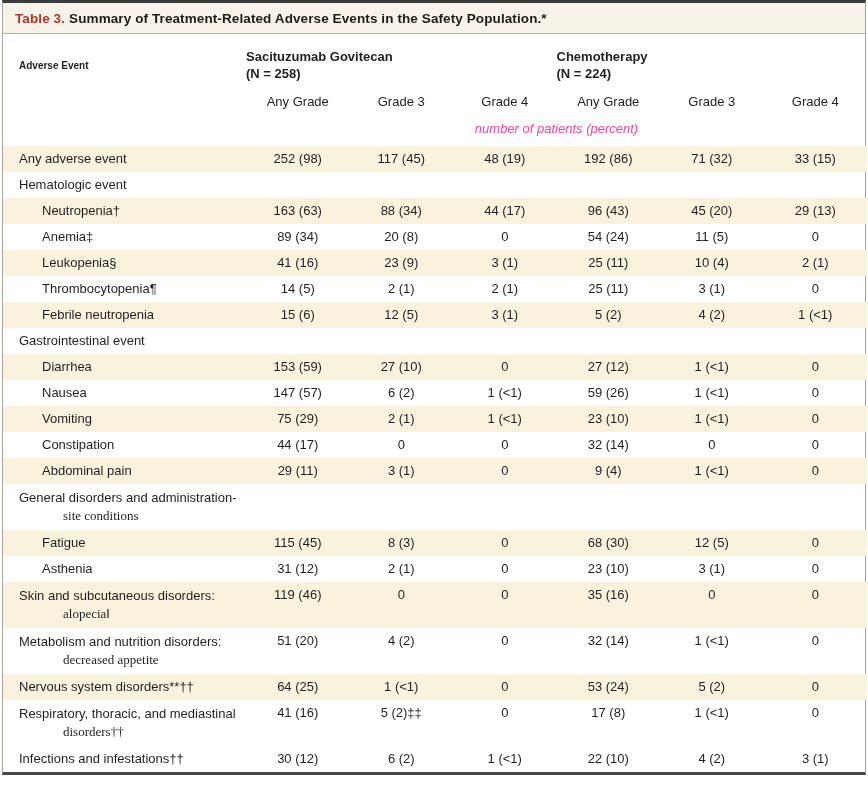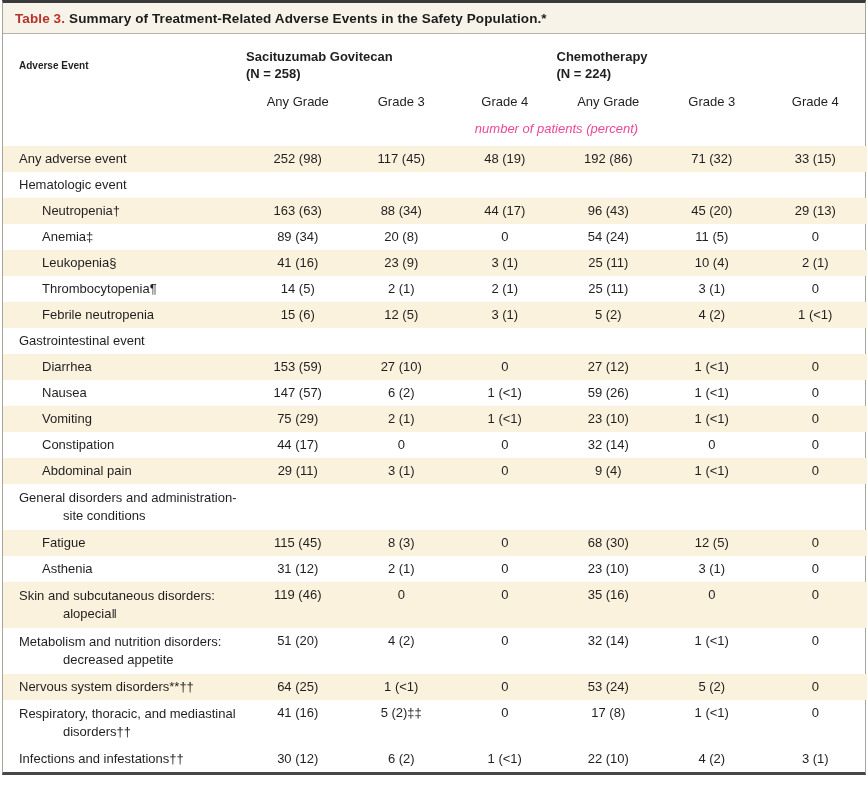--- a/index.html
+++ b/index.html
@@ -33,21 +33,21 @@
   tr.subhead-row td { text-align:center; padding:10px 0 4px 0; }
   tr.units-row td { text-align:center; font-style:italic; padding:8px 0 10px 0; color:#ec4899; }
 
   
   tr.shaded td { background:#fbf2de; }
   td.label { padding:5px 4px 5px 16px; line-height:16px; }
   td.label.indent1 { padding-left:39px; }
   td.val { text-align:center; padding:5px 2px; line-height:16px; }
   tr.two-line td { padding-top:5px; padding-bottom:5px; }
   tr.two-line td.label { line-height:18px; }
-  .l2 { padding-left:44px; }
+  .l2 { padding-left:44px;font-family:Liberation Serif, serif; }
 </style>
 </head>
 <body>
 
 <div class="page">
   <div class="table-box">
 
     <div class="title-bar">
       <span class="title-label">Table 3.</span><span>Summary of Treatment-Related Adverse Events in the Safety Population.*</span>
     </div>

